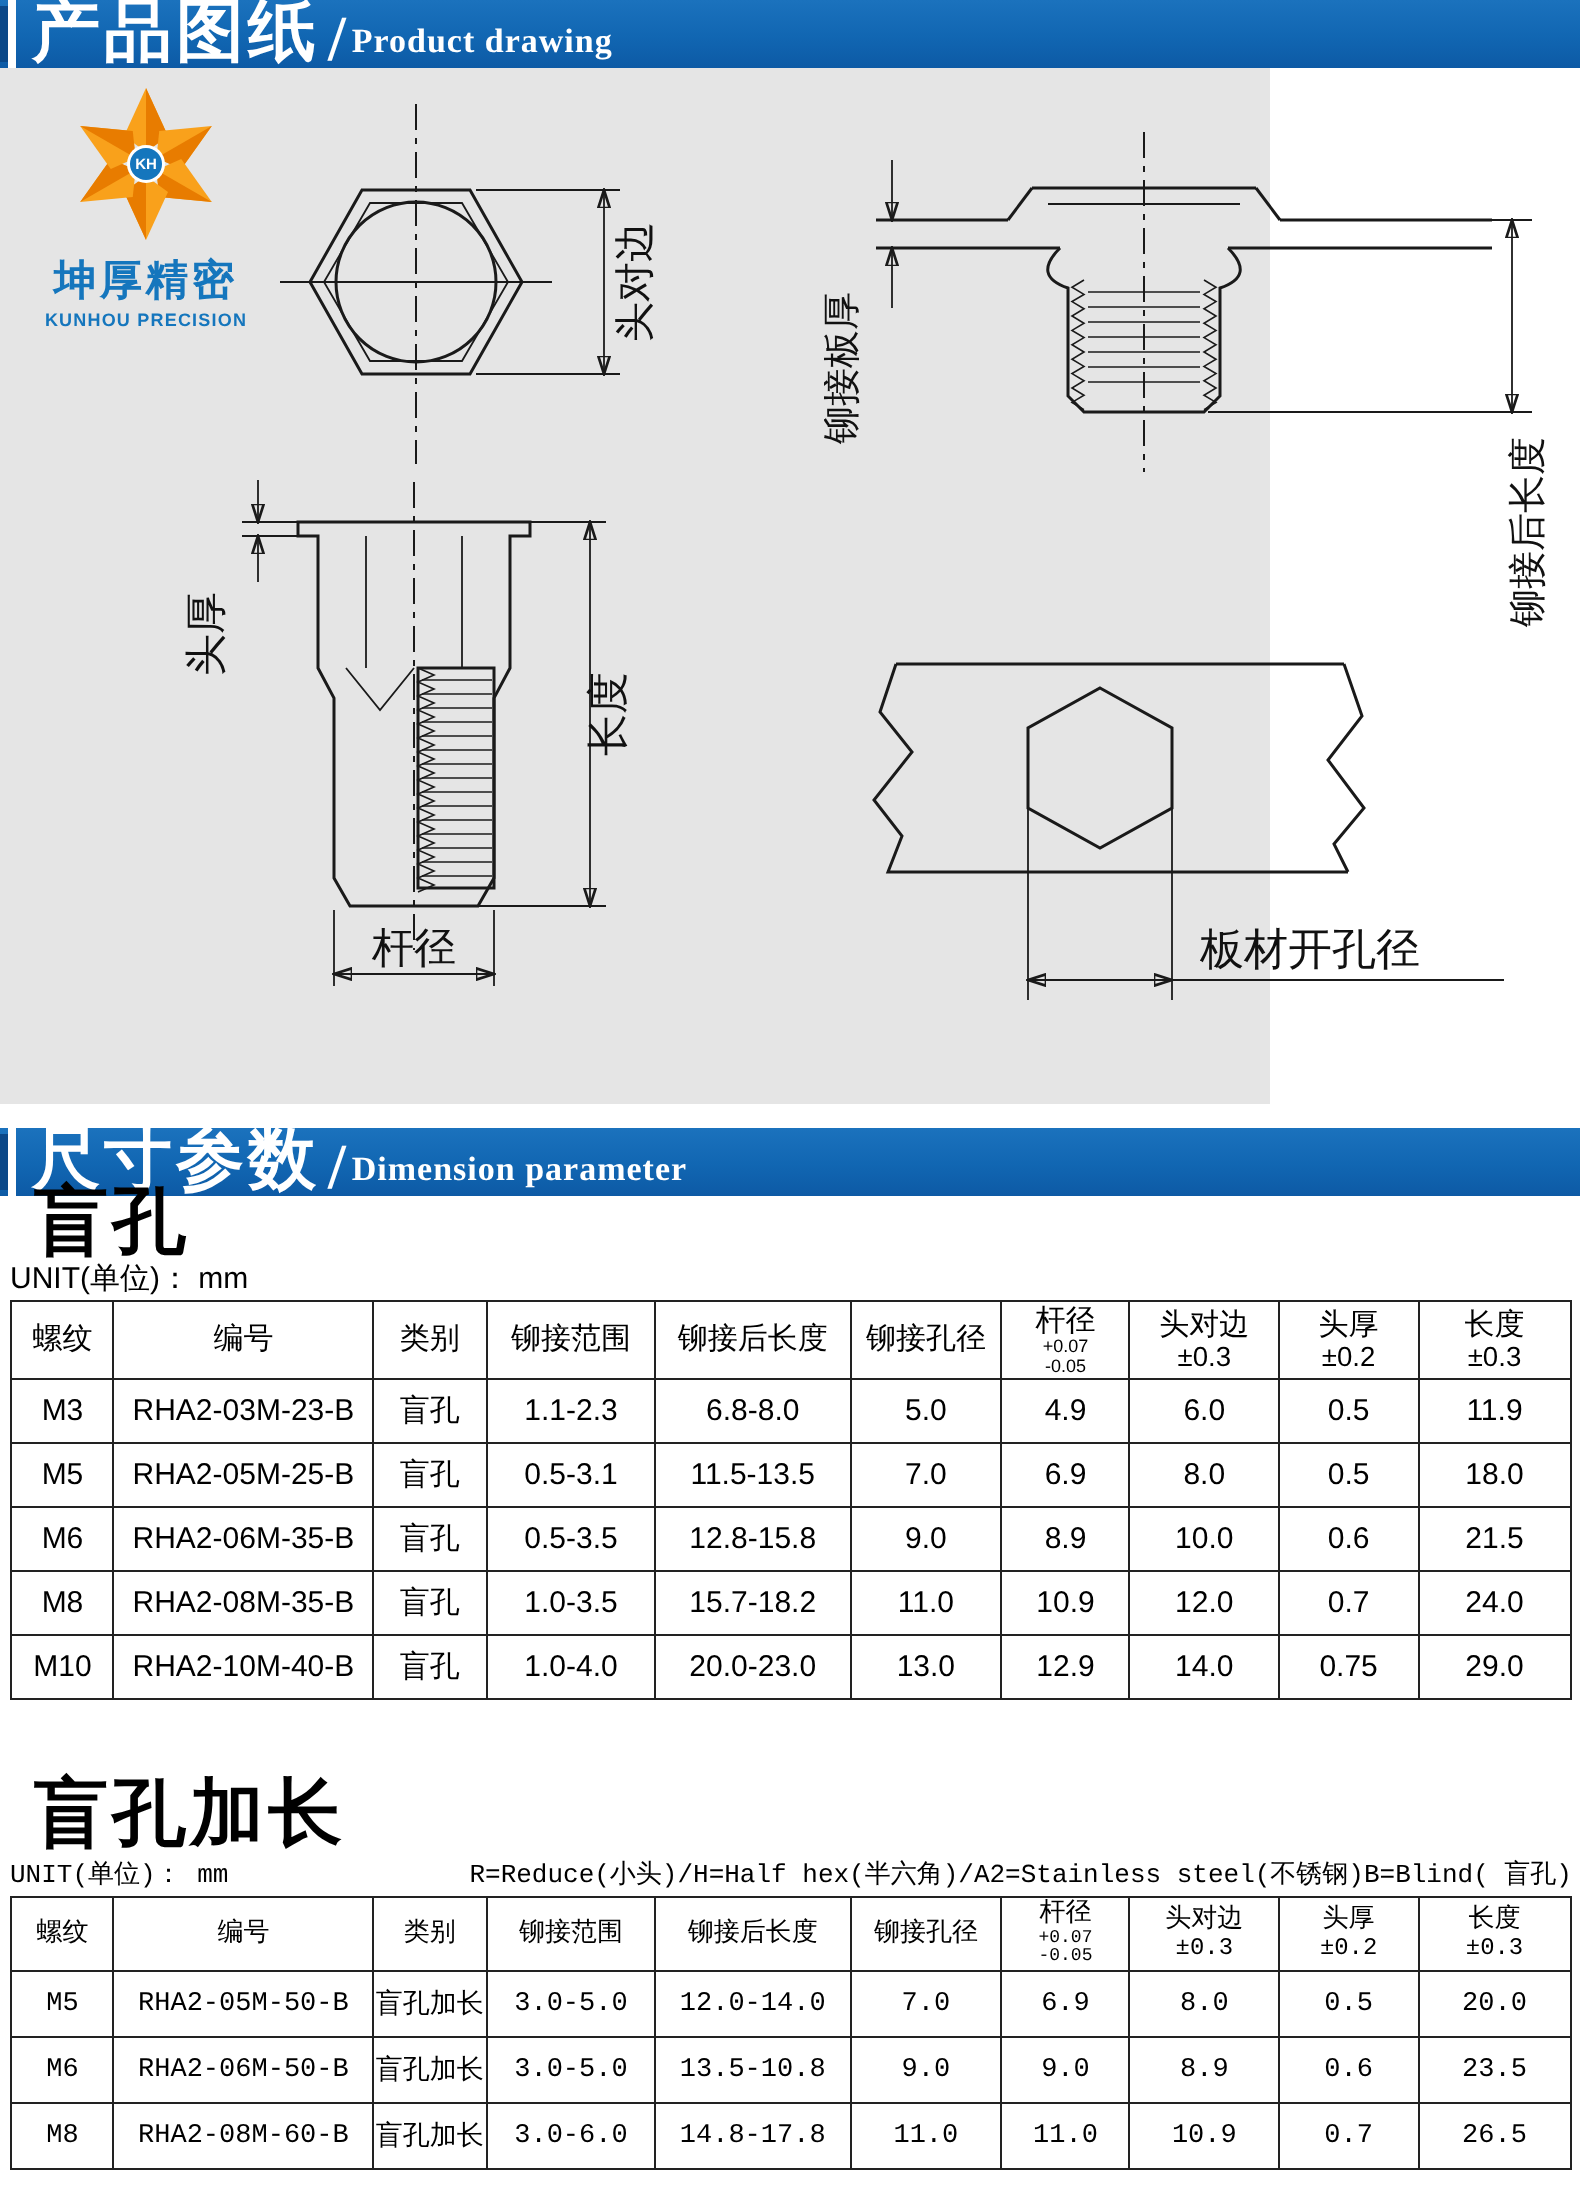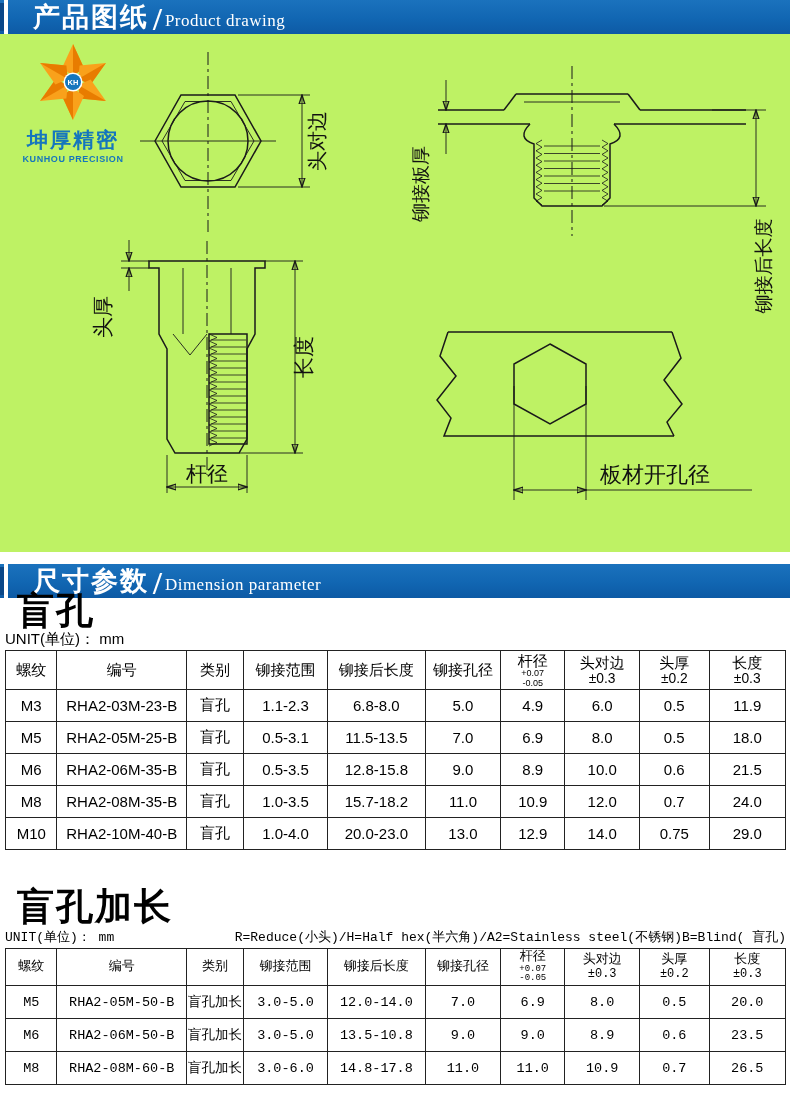--- a/index.html
+++ b/index.html
@@ -5,31 +5,31 @@
   html,body{margin:0;padding:0;background:#fff;}
   .page{position:relative;width:790px;height:1100px;background:#fff;overflow:hidden;
         font-family:"Liberation Sans",sans-serif;color:#000;}
 
   
   .banner{position:absolute;left:0;width:790px;height:34px;
           background:linear-gradient(180deg,#1b72bd 0%,#1166b2 55%,#0d5aa5 100%);
           display:flex;align-items:center;overflow:hidden;}
   .banner::before{content:"";position:absolute;left:0;top:3px;bottom:3px;width:4px;background:#0a4788;}
   .banner::after{content:"";position:absolute;left:4px;top:0;bottom:0;width:4px;background:#fff;}
-  .banner .zh{font-family:"Liberation Serif",serif;font-weight:bold;font-size:27px;
-              color:#fff;margin-left:33px;letter-spacing:2px;line-height:1;}
+  .banner .zh{font-family:"Liberation Serif",serif;font-weight:bold;font-size:34px;
+              color:#fff;margin-left:16px;letter-spacing:2px;line-height:1;}
   .banner .slash{font-family:"Liberation Serif",serif;font-weight:bold;font-size:32px;color:#fff;
                  margin:0 3px 0 4px;line-height:1;transform:translateY(2px);}
-  .banner .en{font-family:"Liberation Serif",serif;font-weight:normal;font-size:17px;color:#fff;
+  .banner .en{font-family:"Liberation Serif",serif;font-weight:bold;font-size:17px;color:#fff;
               align-self:flex-end;margin-bottom:3px;letter-spacing:0.5px;}
   #banner1{top:0;}
   #banner2{top:564px;}
 
   
-  .drawings{position:absolute;top:34px;left:0;width:790px;height:518px;background:#bef264;}
+  .drawings{position:absolute;top:34px;left:0;width:635px;height:518px;background:#e5e5e5;}
   .logo{position:absolute;left:14px;top:6px;width:118px;text-align:center;}
   .logo .cn{font-size:21px;font-weight:bold;color:#1576bd;letter-spacing:2px;line-height:1.15;}
   .logo .en{font-size:9px;font-weight:bold;color:#1576bd;letter-spacing:0.6px;margin-top:2px;}
   .draw{position:absolute;}
   .draw path,.draw line,.draw polygon,.draw polyline,.draw circle,.draw rect{
         stroke:#1a1a1a;fill:none;stroke-width:1.5;}
   .draw .thin{stroke-width:0.9;}
   .draw .cl{stroke-width:1;stroke-dasharray:13 4 3 4;}
   .draw text{fill:#111;stroke:none;font-family:"Liberation Sans",sans-serif;}
   .draw .thr line,.draw .thr path{stroke-width:0.8;}

